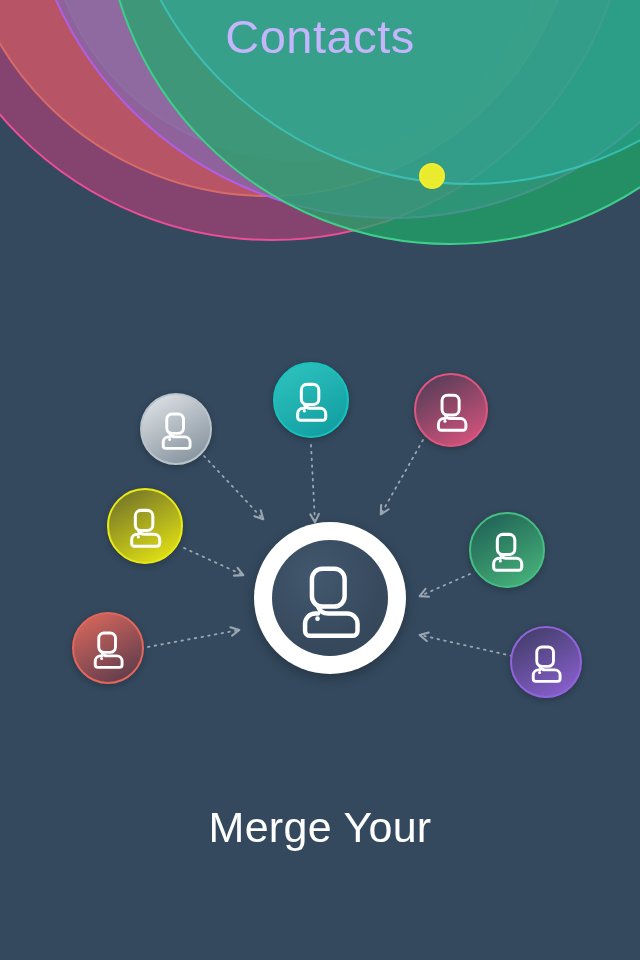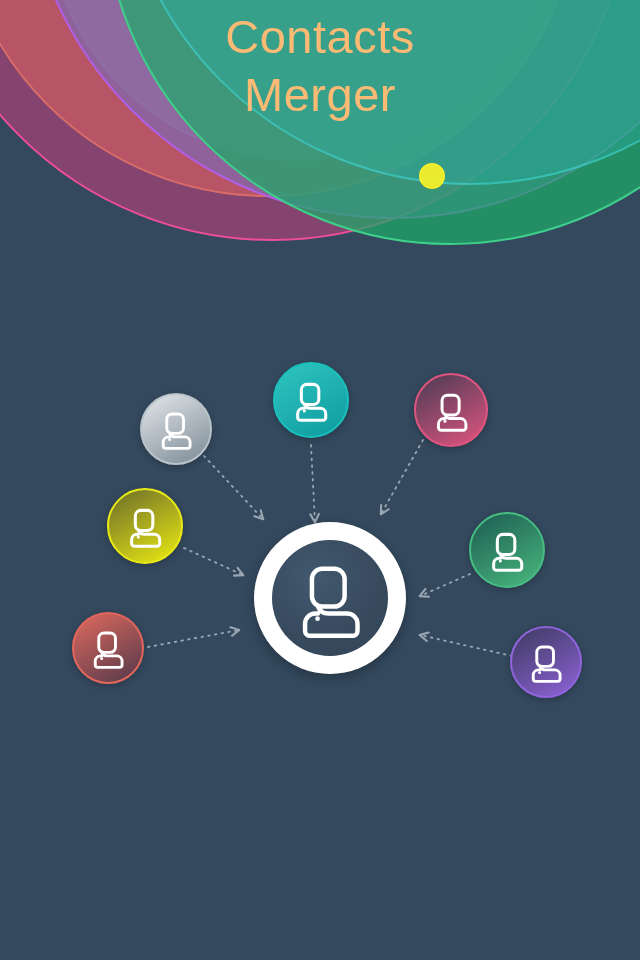--- a/index.html
+++ b/index.html
@@ -117,23 +117,22 @@
       <g id="blob-group">
           <circle cx="300" cy="-92" r="252" fill="#16b3ab" fill-opacity="0.88" stroke="#1ad9c8" stroke-width="2" stroke-opacity="1"></circle>
           <circle cx="268" cy="-116" r="312" fill="#e8893f" fill-opacity="0.62" stroke="#f0a44e" stroke-width="2" stroke-opacity="0.97"></circle>
           <circle cx="272" cy="-118" r="358" fill="#c93f7d" fill-opacity="0.55" stroke="#ff4f9e" stroke-width="2" stroke-opacity="0.9"></circle>
           <circle cx="392" cy="-150" r="368" fill="#6f6ec8" fill-opacity="0.55" stroke="#b45ef0" stroke-width="2" stroke-opacity="0.9"></circle>
           <circle cx="450" cy="-102" r="346" fill="#1fa968" fill-opacity="0.72" stroke="#3ed08a" stroke-width="2" stroke-opacity="1"></circle>
           <circle cx="470" cy="-168" r="352" fill="#2ab6b6" fill-opacity="0.3" stroke="#3fd2cf" stroke-width="2" stroke-opacity="0.6499999999999999"></circle>
           <circle cx="432" cy="176" r="12" fill="#f4ef2a" fill-opacity="0.95" stroke="#f4ef2a" stroke-width="2" stroke-opacity="1"></circle>
         </g>
     </svg>
-    <div id="app-title" style="color: #fdba74; text-align: center;">
+    <div id="app-title" style="color: #c4b5fd; text-align: center;">
       <span class="title-line">Contacts</span>
-      <span class="title-line">Merger</span>
     </div>
   </div>
 
   <div id="diagram">
     <svg id="connector-svg" width="640" height="520" viewBox="0 0 640 520">
       <defs>
         <marker id="arrowhead" markerWidth="7" markerHeight="7" refX="5.4" refY="3.1" orient="auto" markerUnits="strokeWidth">
           <path d="M1,0.7 L5.6,3.1 L1,5.5" fill="none" stroke="#9aa7b2" stroke-width="1.15" stroke-linecap="round" stroke-linejoin="round"></path>
         </marker>
       </defs>
@@ -219,15 +218,16 @@
               <path d="M41 16 h14 a12 12 0 0 1 12 12 v20 a12 12 0 0 1 -12 12 h-14 a12 12 0 0 1 -12 -12 v-20 a12 12 0 0 1 12 -12 z"></path>
               <path d="M36 60 a13 13 0 0 0 12 8 h22 a12 12 0 0 1 12 12 v8 a6 6 0 0 1 -6 6 h-49 a6 6 0 0 1 -6 -6 v-8 a12 12 0 0 1 12 -12 h3"></path>
               <circle cx="35.5" cy="74" r="3.432" fill="#ffffff" stroke="none"></circle>
             </g>
           </svg>
         </div>
       </div>
   </div>
 
   <div id="tagline" style="color: rgb(255, 255, 255);">
+    <span class="tag-line">Merge Your</span>
   </div>
 
 </div>
 
 </body></html>

